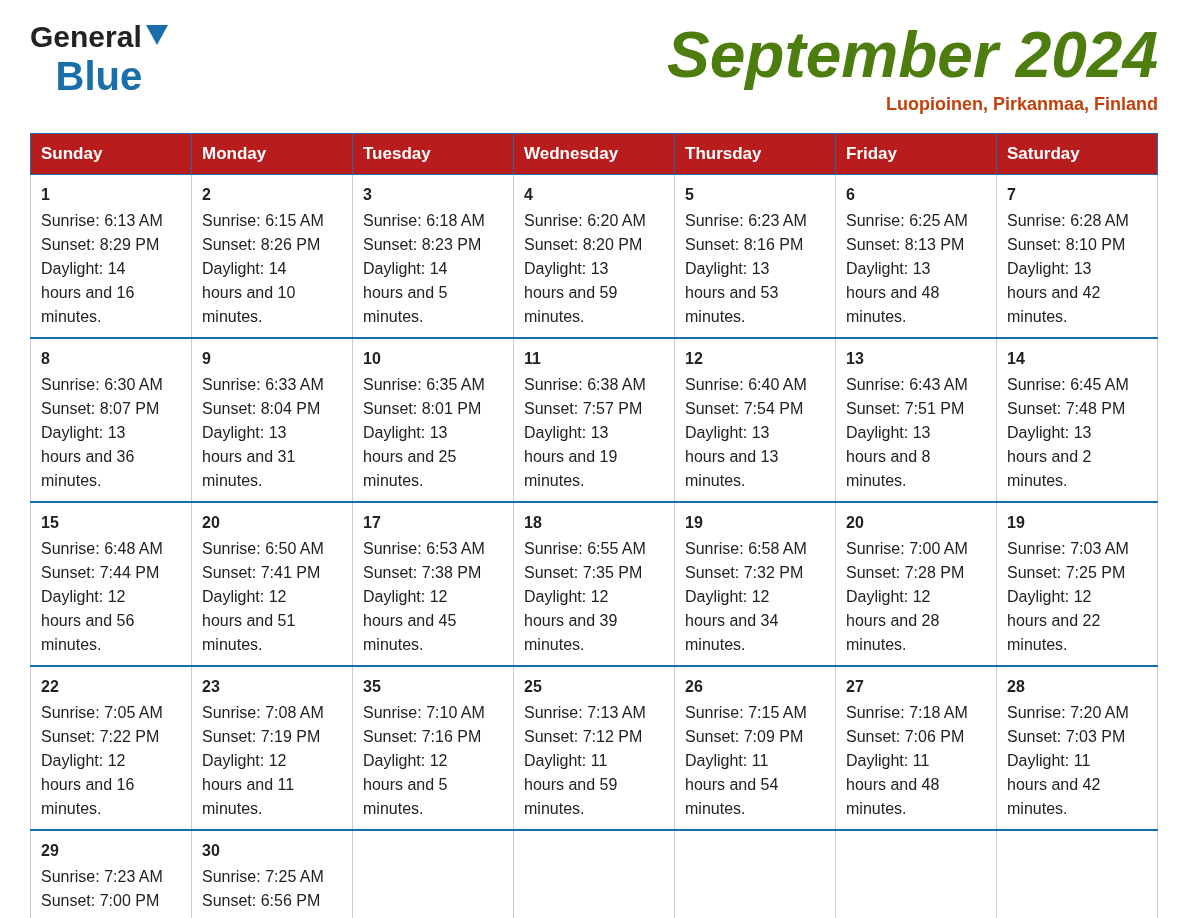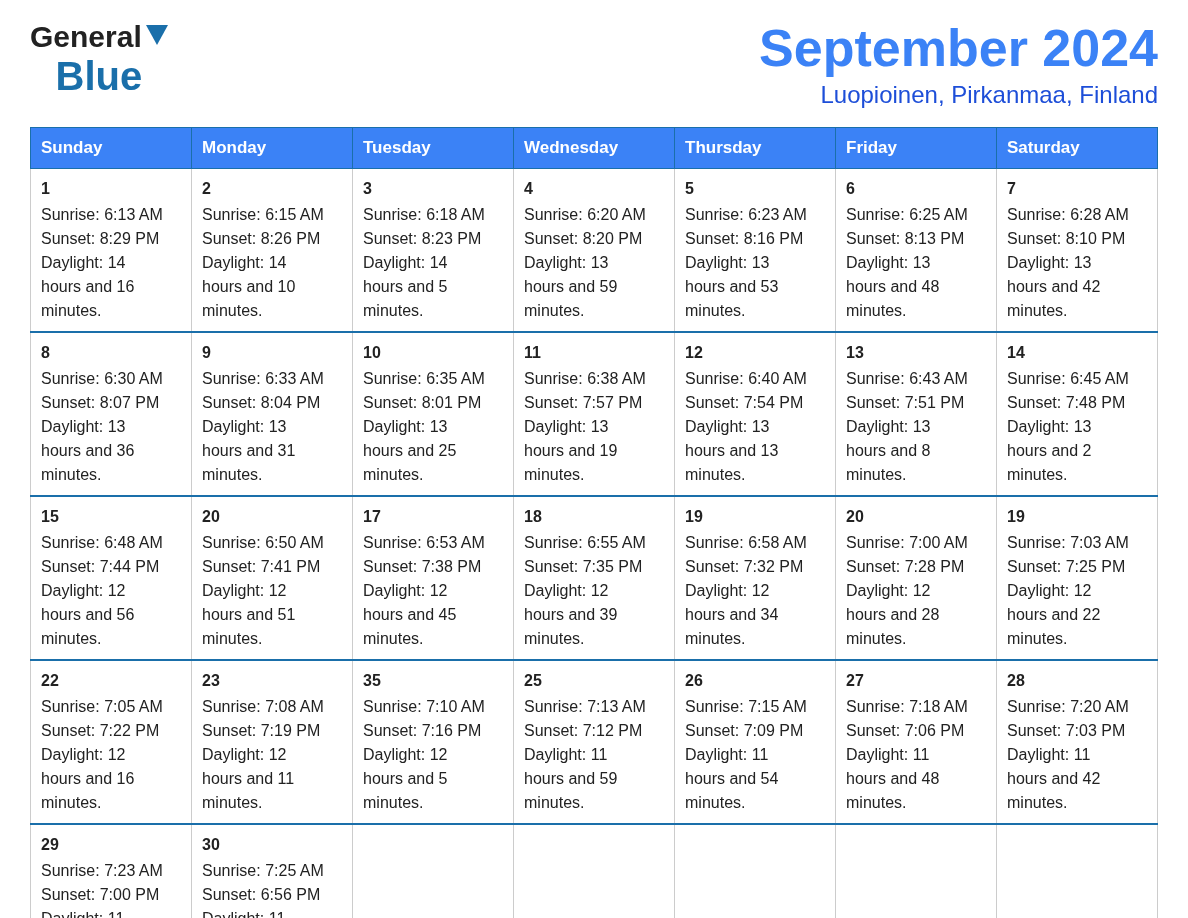--- a/index.html
+++ b/index.html
@@ -19,37 +19,39 @@
     }
     .logo {
       display: flex;
       flex-direction: column;
       align-items: center;
     }
     .title-block {
       text-align: right;
     }
     .month-year {
-      font-size: 52px;
-      font-weight: bold;
-      color: #3b82f6;
+      font-size: 64px;
+      font-weight: bold;
+      color: #4d7c0f;
       line-height: 1.1;
+      font-style: italic;
     }
     .location {
-      font-size: 24px;
-      color: #1d4ed8;
+      font-size: 18px;
+      color: #c2410c;
       margin-top: 4px;
+      font-weight: bold;
     }
     .calendar-table {
       width: 100%;
       border-collapse: collapse;
       border: 1px solid #1a6faa;
     }
     .calendar-table th {
-      background-color: #3b82f6;
+      background-color: #b91c1c;
       color: #fff;
       font-size: 17px;
       font-weight: bold;
       padding: 10px 10px;
       text-align: left;
       border: 1px solid #1a6faa;
     }
     .calendar-table td {
       vertical-align: top;
       padding: 8px 10px;

